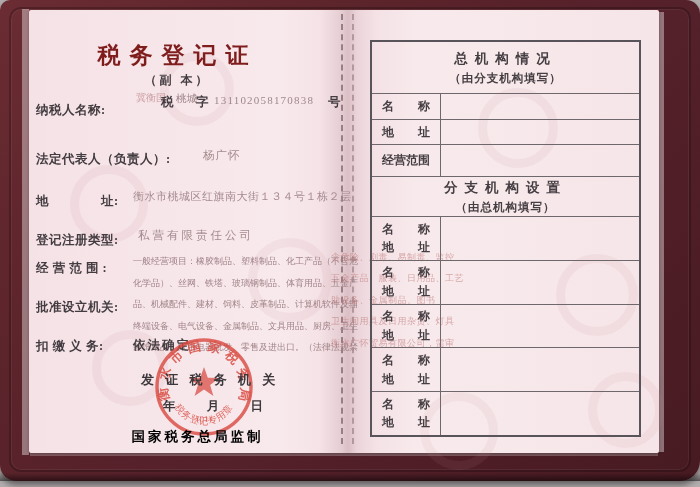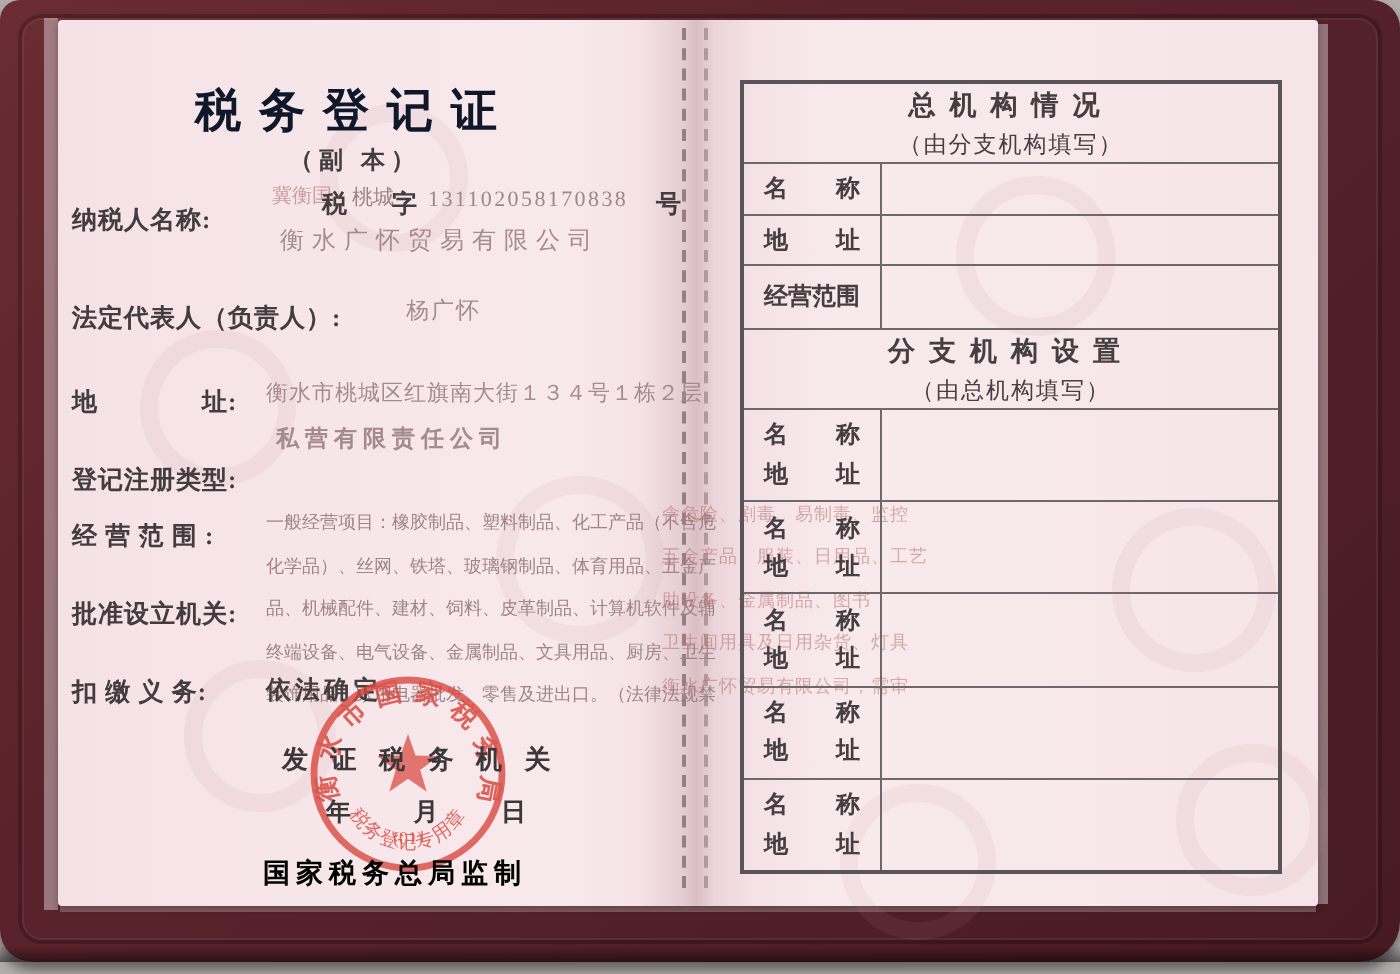--- a/index.html
+++ b/index.html
@@ -34,33 +34,33 @@
 
   .wm{position:absolute;border-radius:50%;border:9px solid rgba(198,138,150,.10);}
 
   
   .t{position:absolute;white-space:nowrap;color:#433c40;}
   .lbl{font-size:12.5px;font-weight:600;letter-spacing:.5px;}
   .val{color:#a58b90;font-weight:400;}
   .ghost{color:rgba(176,112,115,.62);}
 
   
-  .title{left:55px;top:40px;width:245px;text-align:center;font-size:23px;font-weight:700;letter-spacing:9px;color:#0f172a;}
+  .title{left:55px;top:40px;width:245px;text-align:center;font-size:23px;font-weight:700;letter-spacing:9px;color:#7f1d1d;}
   .subtitle{left:55px;top:72px;width:245px;text-align:center;font-size:12px;font-weight:700;letter-spacing:3px;}
   .cn-prefix{left:136px;top:91px;font-size:10px;}
   .cn-shui{left:161px;top:94px;font-size:12.5px;font-weight:600;}
   .cn-mid{left:176px;top:92px;font-size:10.5px;color:#9d8287;}
   .cn-zi{left:196px;top:94px;font-size:12.5px;font-weight:600;}
   .cn-num{left:214px;top:94px;font-size:11px;color:#9d888d;letter-spacing:1.2px;}
   .cn-hao{left:328px;top:94px;font-size:12.5px;font-weight:600;}
 
   .f1l{left:36px;top:102px;} .f1v{left:140px;top:112px;font-size:12px;letter-spacing:4px;}
   .f2l{left:36px;top:151px;} .f2v{left:203px;top:148px;font-size:11.5px;letter-spacing:1px;}
   .f3l{left:36px;top:193px;} .f3v{left:133px;top:189px;font-size:11px;letter-spacing:.5px;z-index:3;}
-  .f4l{left:36px;top:232px;} .f4v{left:138px;top:212px;font-size:11.5px;letter-spacing:3px;font-weight:bold;}
+  .f4l{left:36px;top:232px;} .f4v{left:138px;top:228px;font-size:11.5px;letter-spacing:3px;}
   .f5l{left:36px;top:260px;}
   .scope{position:absolute;left:133px;top:251px;width:218px;font-size:9px;line-height:21.5px;
     color:#a18489;letter-spacing:0;white-space:nowrap;}
   .f6l{left:36px;top:299px;}
   .f7l{left:36px;top:338px;} .f7v{left:133px;top:337px;font-size:12.5px;font-weight:600;letter-spacing:2px;color:#453e41;}
 
   .issuer{left:141px;top:371px;font-size:13px;font-weight:600;letter-spacing:4px;color:#3c373a;z-index:6;}
   .dateline{position:absolute;left:163px;top:398px;width:100px;display:flex;justify-content:space-between;
     font-size:12.5px;font-weight:600;color:#3c373a;z-index:6;}
   .footer{left:55px;top:428px;width:285px;text-align:center;font-size:13.5px;font-weight:700;letter-spacing:3px;color:#000000;z-index:6;}
@@ -72,22 +72,22 @@
   .bf0{left:331px;top:251px;} .bf1{left:331px;top:272px;} .bf2{left:331px;top:294px;}
   .bf3{left:331px;top:315px;} .bf4{left:331px;top:337px;}
 
   
   .rp-table{position:absolute;left:370px;top:40px;width:271px;height:397px;
     border:2px solid #59535a;display:flex;flex-direction:column;z-index:4;box-sizing:border-box;}
   .trow{border-bottom:1px solid #6e676c;display:flex;box-sizing:border-box;}
   .trow:last-child{border-bottom:none;}
   .thead{flex-direction:column;align-items:center;justify-content:center;}
   .thead .h-main{font-size:13.5px;font-weight:700;letter-spacing:7px;color:#453e42;}
-  .thead .h-sub{font-size:11.5px;font-weight:400;letter-spacing:1px;color:#453e42;margin-top:3px;}
-  .t-h1{height:40px;} .t-r1{height:26px;} .t-r2{height:25px;} .t-r3{height:25px;} .t-r4{height:32px;}
+  .thead .h-sub{font-size:11.5px;font-weight:700;letter-spacing:1px;color:#453e42;margin-top:3px;}
+  .t-h1{height:52px;} .t-r1{height:26px;} .t-r2{height:25px;} .t-r3{height:25px;} .t-r4{height:32px;}
   .t-h2{height:40px;} .t-g{flex:1;}
   .cell-l{width:69px;border-right:1px solid #6e676c;display:flex;align-items:center;justify-content:center;
     box-sizing:border-box;font-size:12px;font-weight:600;color:#453e42;white-space:nowrap;text-align:center;}
   .cell-l.small{font-size:10.5px;letter-spacing:0;}
   .cell-l.two{flex-direction:column;justify-content:space-evenly;align-items:center;padding:2px 0;}
   .cell-v{flex:1;}
 </style>
 </head>
 <body>
 
@@ -121,21 +121,20 @@
   <div class="t subtitle">（副  本）</div>
 
   <div class="t cn-prefix ghost">冀衡国</div>
   <div class="t cn-shui">税</div>
   <div class="t cn-mid ghost">桃城</div>
   <div class="t cn-zi">字</div>
   <div class="t cn-num">131102058170838</div>
   <div class="t cn-hao">号</div>
 
   <div class="t lbl f1l">纳税人名称:</div>
-  <div class="t val f1v">衡水广怀贸易有限公司</div>
 
   <div class="t lbl f2l">法定代表人（负责人）:</div>
   <div class="t val f2v">杨广怀</div>
 
   <div class="t lbl f3l">地　　　　址:</div>
   <div class="t val f3v">衡水市桃城区红旗南大街１３４号１栋２层</div>
 
   <div class="t lbl f4l">登记注册类型:</div>
   <div class="t val f4v">私营有限责任公司</div>
 

